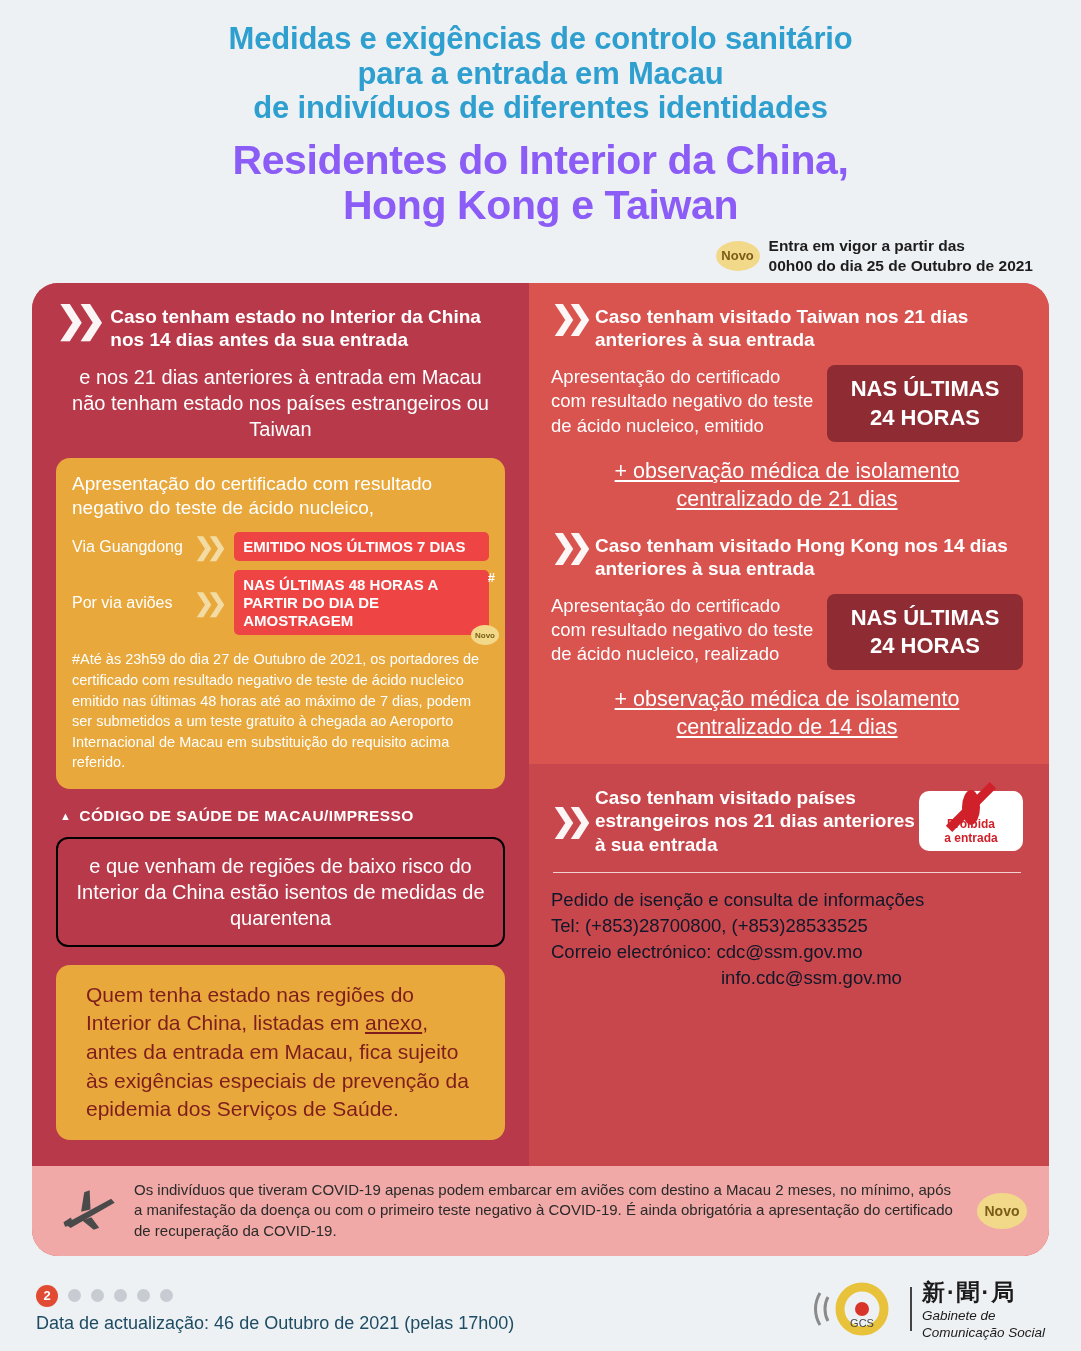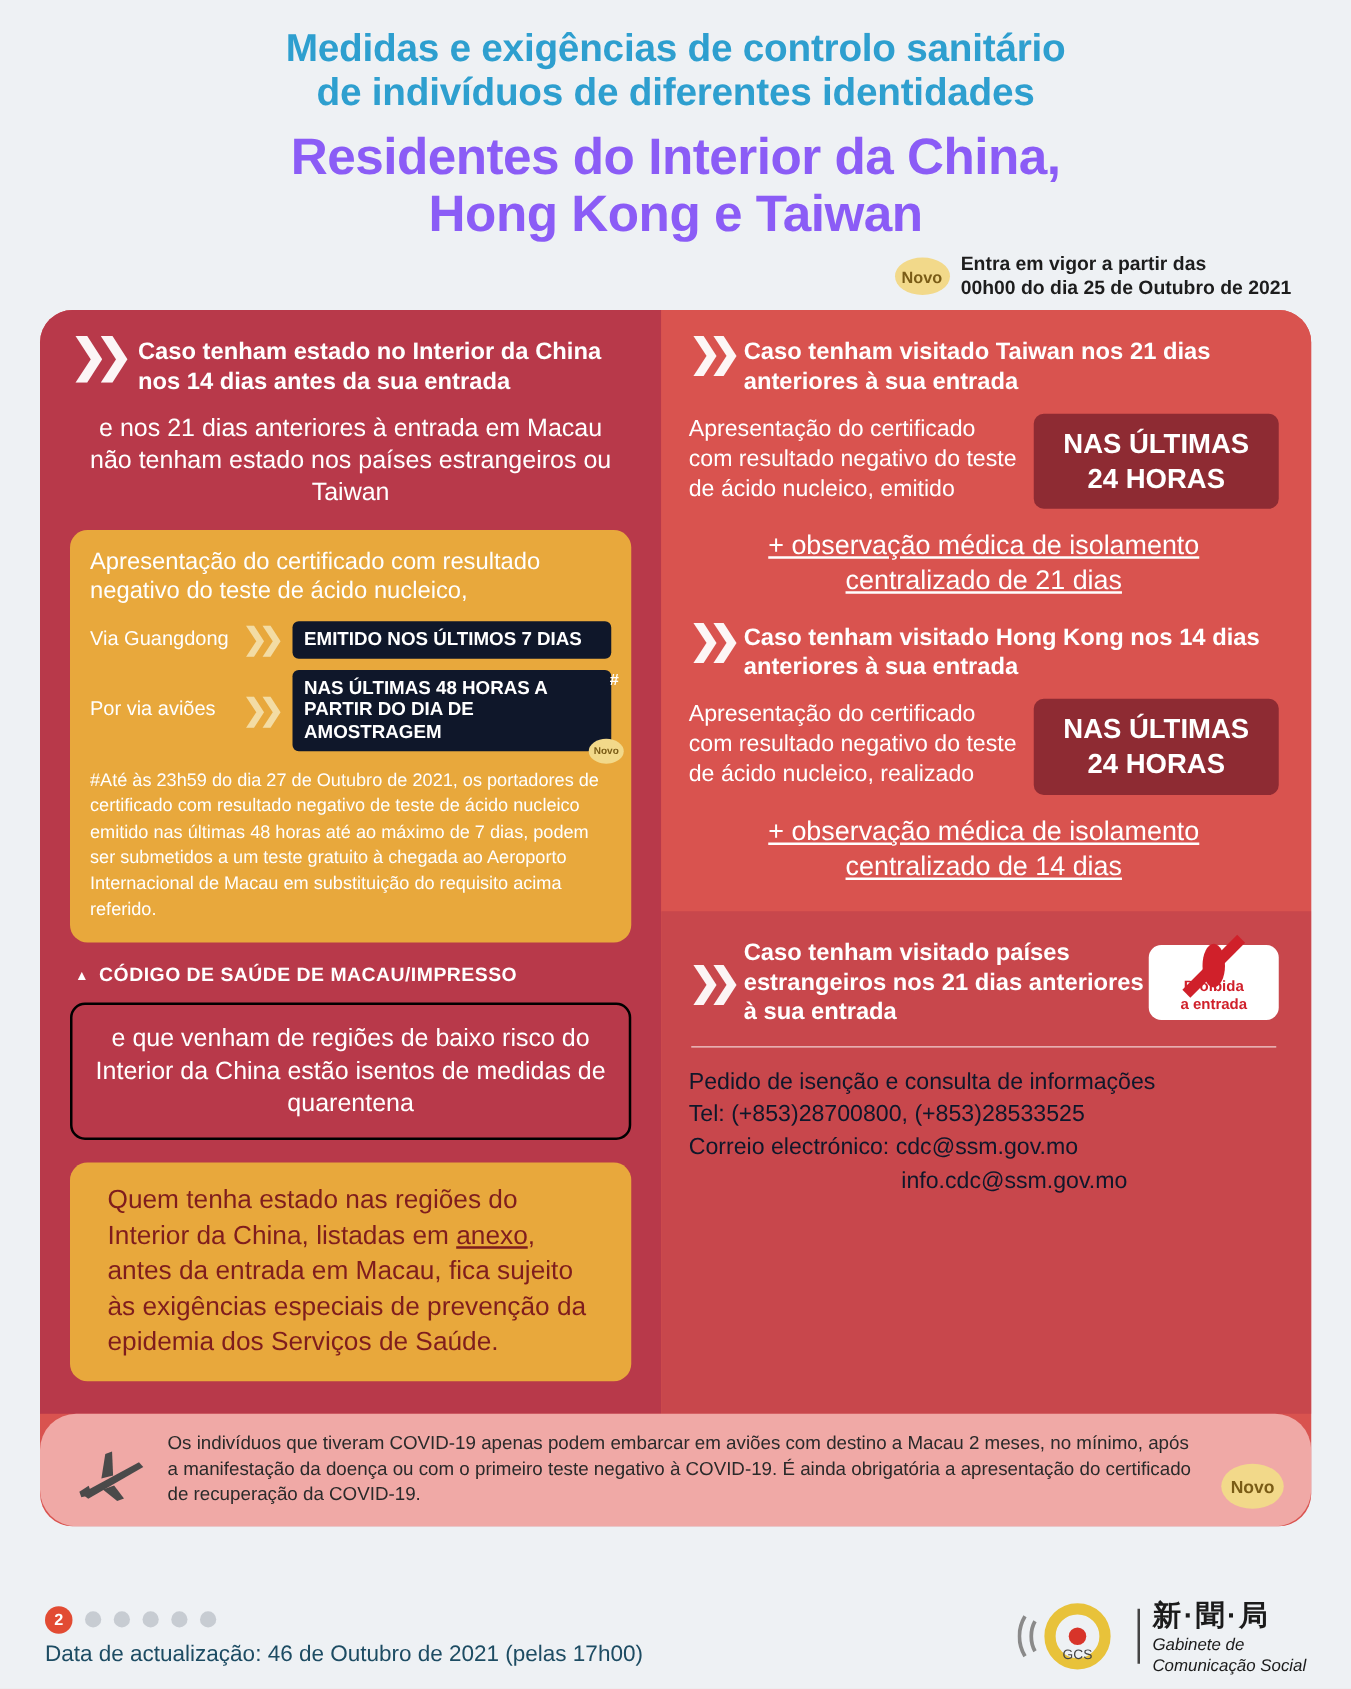--- a/index.html
+++ b/index.html
@@ -153,21 +153,21 @@
   }
   .via-chev {
     color: #f3dca4;
     font-size: 24px;
     font-weight: bold;
     letter-spacing: -7px;
     padding-right: 10px;
     flex: none;
   }
   .dark-pill {
-    background: #0f172a;
+    background: #ef4444;
     color: #ffffff;
     font-size: 15px;
     font-weight: bold;
     border-radius: 5px;
     padding: 6px 9px;
     line-height: 1.18;
     flex: 1;
   }
   .pill-wrap { position: relative; flex: 1; }
   .pill-wrap .hash {
@@ -299,24 +299,23 @@
     color: #0f172a;
     font-size: 18.5px;
     line-height: 1.42;
   }
   .contact .indent { padding-left: 170px; }
 
   
   .strip {
     background: #f0a9a6;
     display: flex;
-    align-items: flex-end;
+    align-items: center;
     gap: 14px;
     padding: 14px 22px 14px 26px;
-    border-radius: 29px;
   }
   .plane {
     width: 62px; height: 50px;
     flex: none;
     position: relative;
   }
   .strip-txt {
     flex: 1;
     color: #2a2a2a;
     font-size: 15px;
@@ -376,20 +375,21 @@
   }
 </style>
 </head>
 <body>
 
 <div class="page">
 
   <div class="header">
     <div class="l1">
       <div>Medidas e exigências de controlo sanitário</div>
+      <div>para a entrada em Macau</div>
       <div>de indivíduos de diferentes identidades</div>
     </div>
     <div class="l2">
       <div>Residentes do Interior da China,</div>
       <div>Hong Kong e Taiwan</div>
     </div>
   </div>
 
   <div class="newline">
     <div class="novo-badge">Novo</div>

